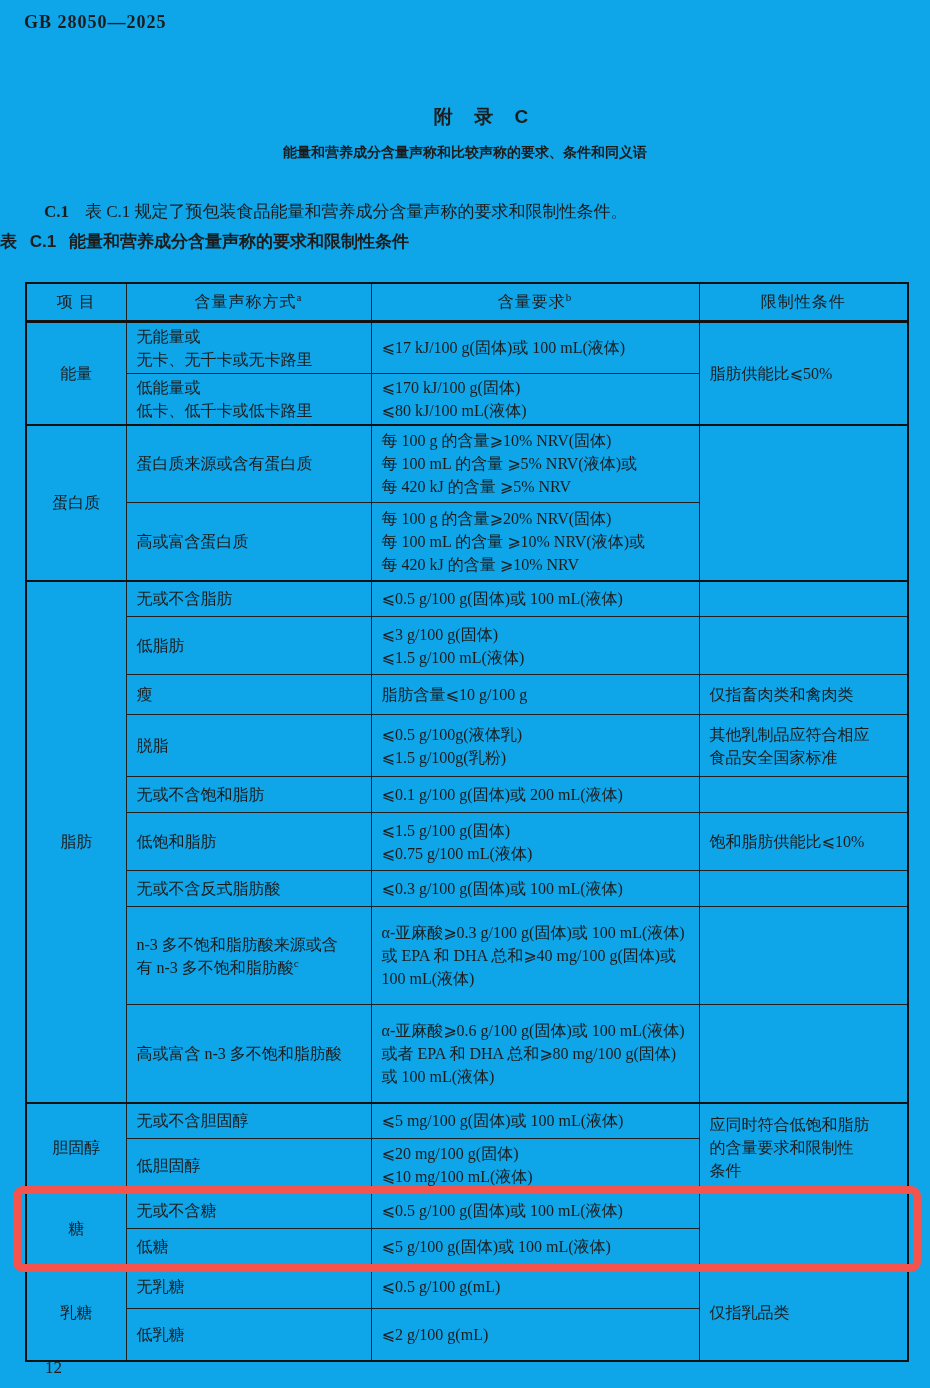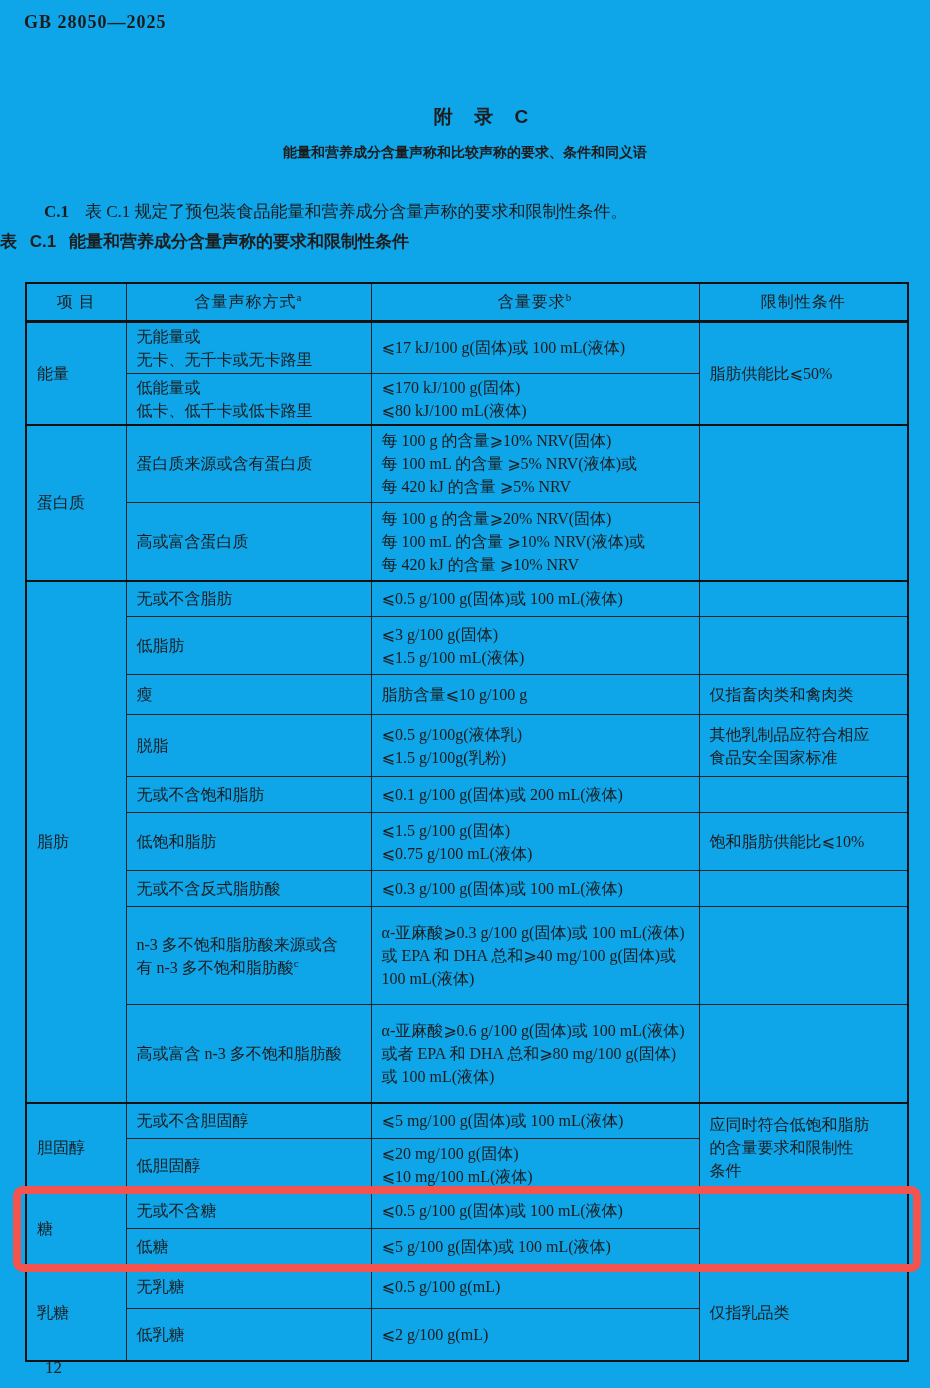--- a/index.html
+++ b/index.html
@@ -52,21 +52,21 @@
     font-size:16px;line-height:23px;
     vertical-align:middle;
     font-weight:normal;
     overflow:hidden;
   }
   .claims thead th{
     border-bottom:3px solid #111;
     text-align:center;letter-spacing:1px;
   }
   tr.group-start td{border-top:2px solid #111;}
-  td.cell-item{}
+  td.cell-item{text-align:center;}
   td.cell-claim,td.cell-req,td.cell-cond{text-align:left;}
   .ln{white-space:nowrap;}
   .seg{white-space:normal;}
   sup{font-size:11px;line-height:0;}
   .page-number{
     position:absolute;top:1358px;left:45px;
     font-size:17px;
   }
   .highlight-box{
     position:absolute;

